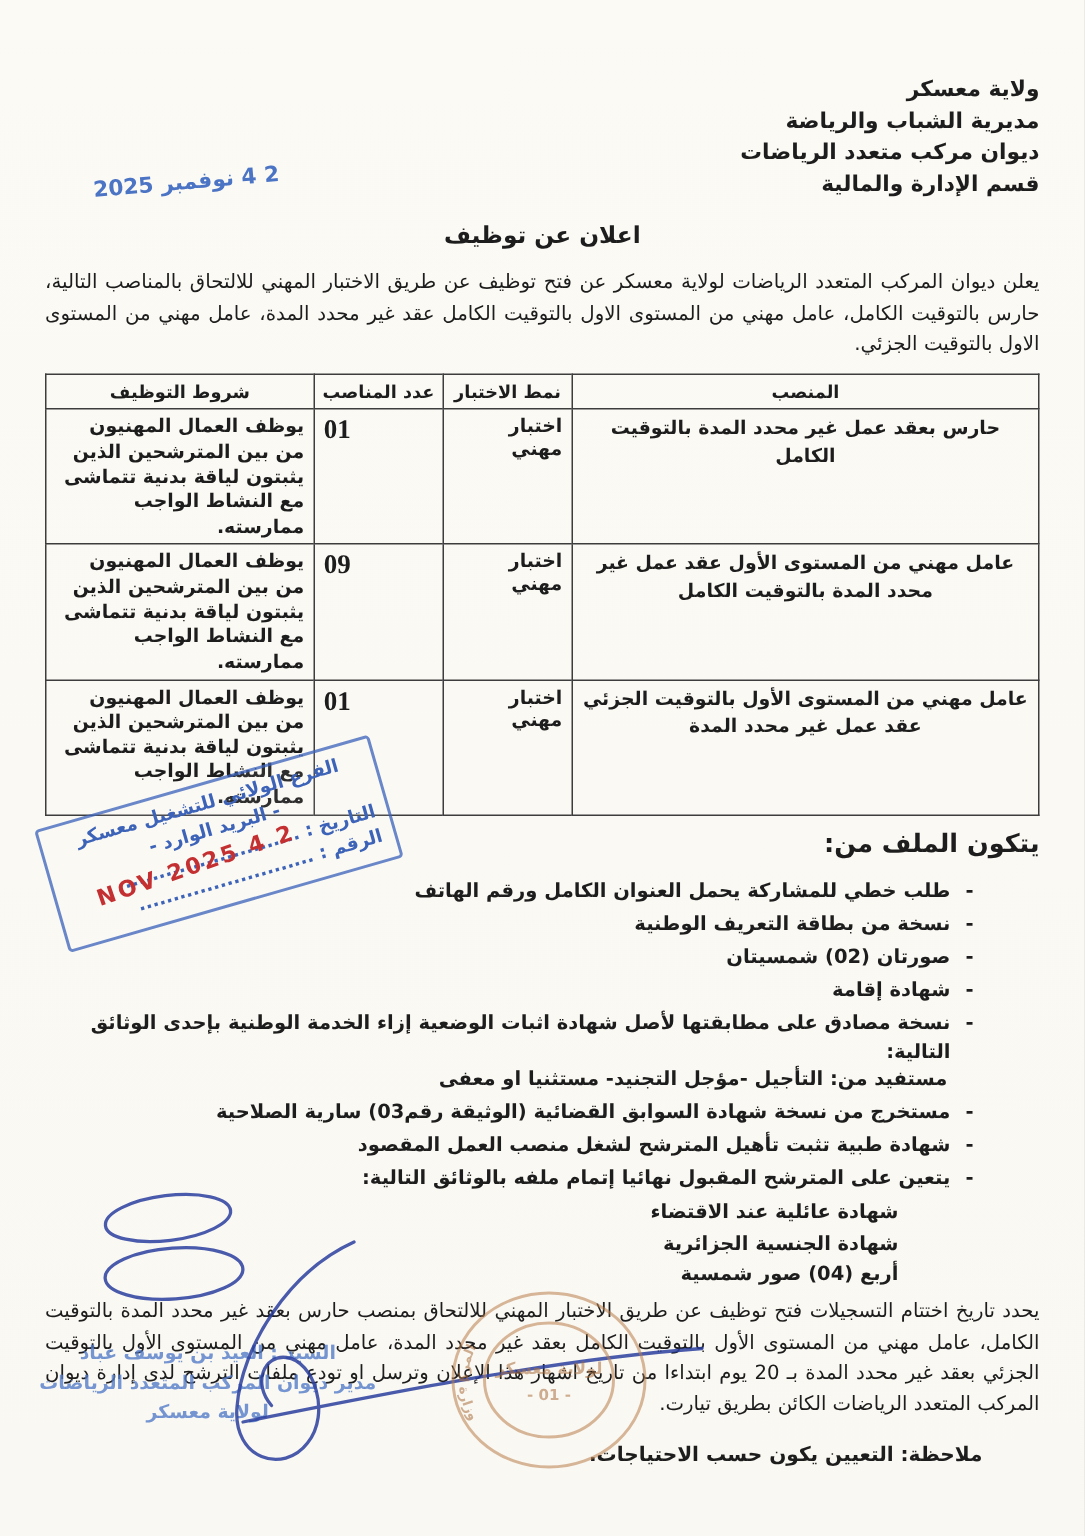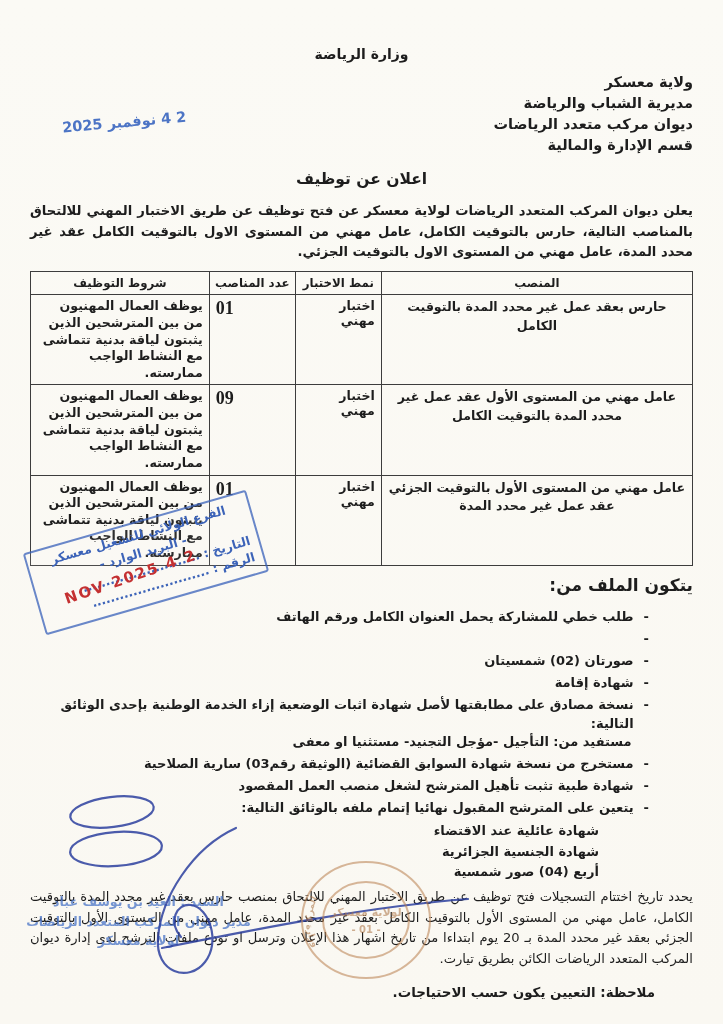--- a/index.html
+++ b/index.html
@@ -9,21 +9,21 @@
     background:linear-gradient(180deg,#fbfaf5 0%,#faf8f2 100%);
     font-family:"DejaVu Sans", sans-serif;
     color:#1d1d1d; overflow:hidden; direction:rtl;
   }
   .content { padding:40px 30px 0 30px; }
   .hdr-center { text-align:center; font-weight:bold; }
   .republic { font-size:16px; }
   .ministry { font-size:14px; margin-top:6px; }
   .office-block { margin-top:10px; font-weight:bold; font-size:14.5px; line-height:1.45; text-align:right; }
   .doc-title { text-align:center; font-weight:bold; font-size:15.5px; margin-top:14px; }
-  .intro { margin-top:13px; font-weight:bold; font-size:13.2px; line-height:1.55; text-align:justify; }
+  .intro { margin-top:13px; font-weight:normal; font-size:13.2px; line-height:1.55; text-align:justify; }
   table.jobs { width:100%; border-collapse:collapse; margin-top:9px; font-size:12.6px; font-weight:bold; table-layout:fixed; }
   .jobs th, .jobs td { border:1.5px solid #3d3d3d; padding:3px 6px; vertical-align:top; }
   .jobs th { text-align:center; font-size:11.8px; white-space:nowrap; padding:4px 0; }
   .cell-position { text-align:center; line-height:1.5; }
   .cell-exam { text-align:right; }
   .cell-count { text-align:left; font-size:18px; font-family:Liberation Serif, serif; }
   .cell-conditions { text-align:right; line-height:1.32; }
   .file-title { margin-top:9px; font-weight:bold; font-size:17px; }
   ul.doc-list { list-style:none; margin-top:13px; padding-right:44px; padding-left:4px; }
   .doc-list li { display:flex; gap:10px; font-weight:bold; font-size:13px; line-height:1.4; margin-bottom:4px; }
@@ -58,21 +58,20 @@
   .seal-svg { position:absolute; left:296px; top:848px; opacity:.55; pointer-events:none; }
   .seal-text { font-weight:bold; fill:#a96f3f; }
 </style>
 </head>
 <body>
 
 <div class="page">
   <div class="content">
 
     <div class="hdr-center">
-      <div class="ministry">وزارة الرياضة</div>
     </div>
 
     <div class="office-block">
       <div>ولاية معسكر</div>
       <div>مديرية الشباب والرياضة</div>
       <div>ديوان مركب متعدد الرياضات</div>
       <div>قسم الإدارة والمالية</div>
     </div>
 
     <div class="doc-title">اعلان عن توظيف</div>
@@ -118,20 +117,21 @@
 
     <div class="file-title">يتكون الملف من:</div>
 
     <ul class="doc-list" id="doc-list">
         <li>
           <span class="dash">-</span>
           <span class="item-text">طلب خطي للمشاركة يحمل العنوان الكامل ورقم الهاتف</span>
         </li>
         <li>
           <span class="dash">-</span>
+          <span class="item-text">نسخة من بطاقة التعريف الوطنية</span>
         </li>
         <li>
           <span class="dash">-</span>
           <span class="item-text">صورتان (02) شمسيتان</span>
         </li>
         <li>
           <span class="dash">-</span>
           <span class="item-text">شهادة إقامة</span>
         </li>
         <li>

